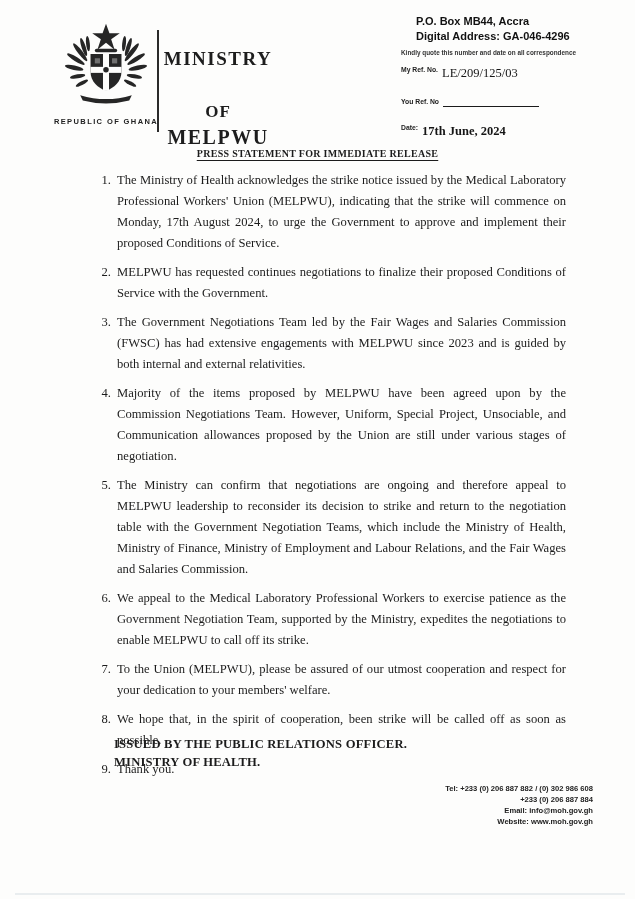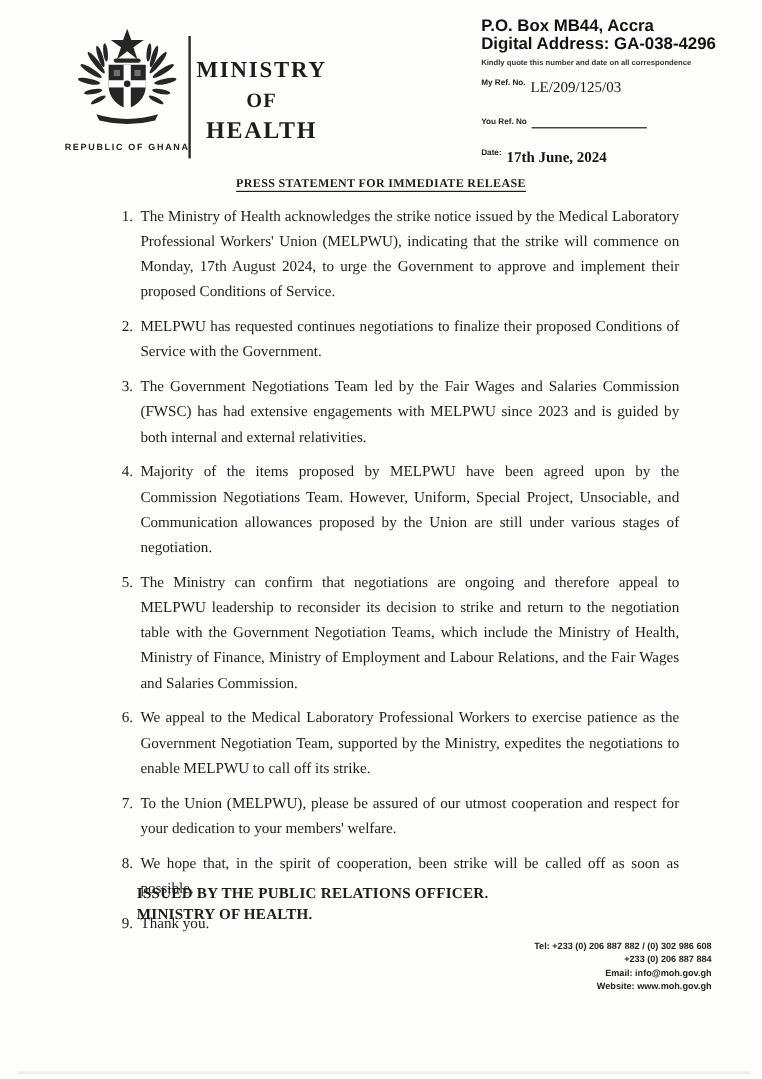--- a/index.html
+++ b/index.html
@@ -18,24 +18,24 @@
     margin-top:1px;font-family:"Liberation Sans",sans-serif;
     font-size:7.5px;font-weight:bold;letter-spacing:1.4px;color:#222;
     white-space:nowrap;
   }
   .head-divider{position:absolute;left:157px;top:30px;height:102px;width:2px;background:#2a2a2a;}
   .ministry{
     position:absolute;left:163px;top:46px;width:110px;text-align:center;
     font-family:"Liberation Serif",serif;font-weight:bold;color:#1d1d1d;
   }
   .ministry .m1{font-size:19px;letter-spacing:1.5px;line-height:26px;}
-  .ministry .m2{font-size:17px;letter-spacing:1px;line-height:24px;}
+  .ministry .m2{font-size:17px;letter-spacing:1px;line-height:24px;margin-top:28px;}
   .ministry .m3{font-size:20px;letter-spacing:1.5px;line-height:26px;}
   .ref-block{position:absolute;left:401px;top:14px;width:228px;font-family:"Liberation Sans",sans-serif;}
-  .ref-block .bold-line{font-size:14px;font-weight:bold;color:#111;line-height:15px;}
+  .ref-block .bold-line{font-size:11px;font-weight:bold;color:#111;line-height:15px;margin-left:15px;}
   .ref-note{font-size:6.4px;color:#333;margin-top:5px;font-weight:bold;}
   .ref-row{margin-top:10px;display:flex;align-items:flex-start;}
   .ref-label{font-size:6.8px;font-weight:bold;color:#222;margin-right:4px;white-space:nowrap;}
   .ref-value{font-family:"Liberation Serif",serif;font-size:12.5px;color:#161616;}
   .ref-row.your{margin-top:17px;}
   .ref-underline{display:inline-block;width:96px;border-bottom:1.6px solid #1b1b1b;height:8px;}
   .ref-row.date{margin-top:17px;}
   .ref-row.date .ref-value{font-weight:bold;}
   
   .doc-title{
@@ -111,26 +111,26 @@
     </svg>
   </span>
   <div class="crest-caption">REPUBLIC OF GHANA</div>
 </div>
 
 <div class="head-divider"></div>
 
 <div class="ministry">
   <div class="m1">MINISTRY</div>
   <div class="m2">OF</div>
-  <div class="m3">HEALTH</div>
+  <div class="m3">MELPWU</div>
 </div>
 
 <div class="ref-block">
   <div class="bold-line">P.O. Box MB44, Accra</div>
-  <div class="bold-line">Digital Address: GA-038-4296</div>
+  <div class="bold-line">Digital Address: GA-046-4296</div>
   <div class="ref-note">Kindly quote this number and date on all correspondence</div>
   <div class="ref-row">
     <span class="ref-label">My Ref. No.</span>
     <span class="ref-value">LE/209/125/03</span>
   </div>
   <div class="ref-row your">
     <span class="ref-label">You Ref. No</span>
     <span class="ref-underline"></span>
   </div>
   <div class="ref-row date">

